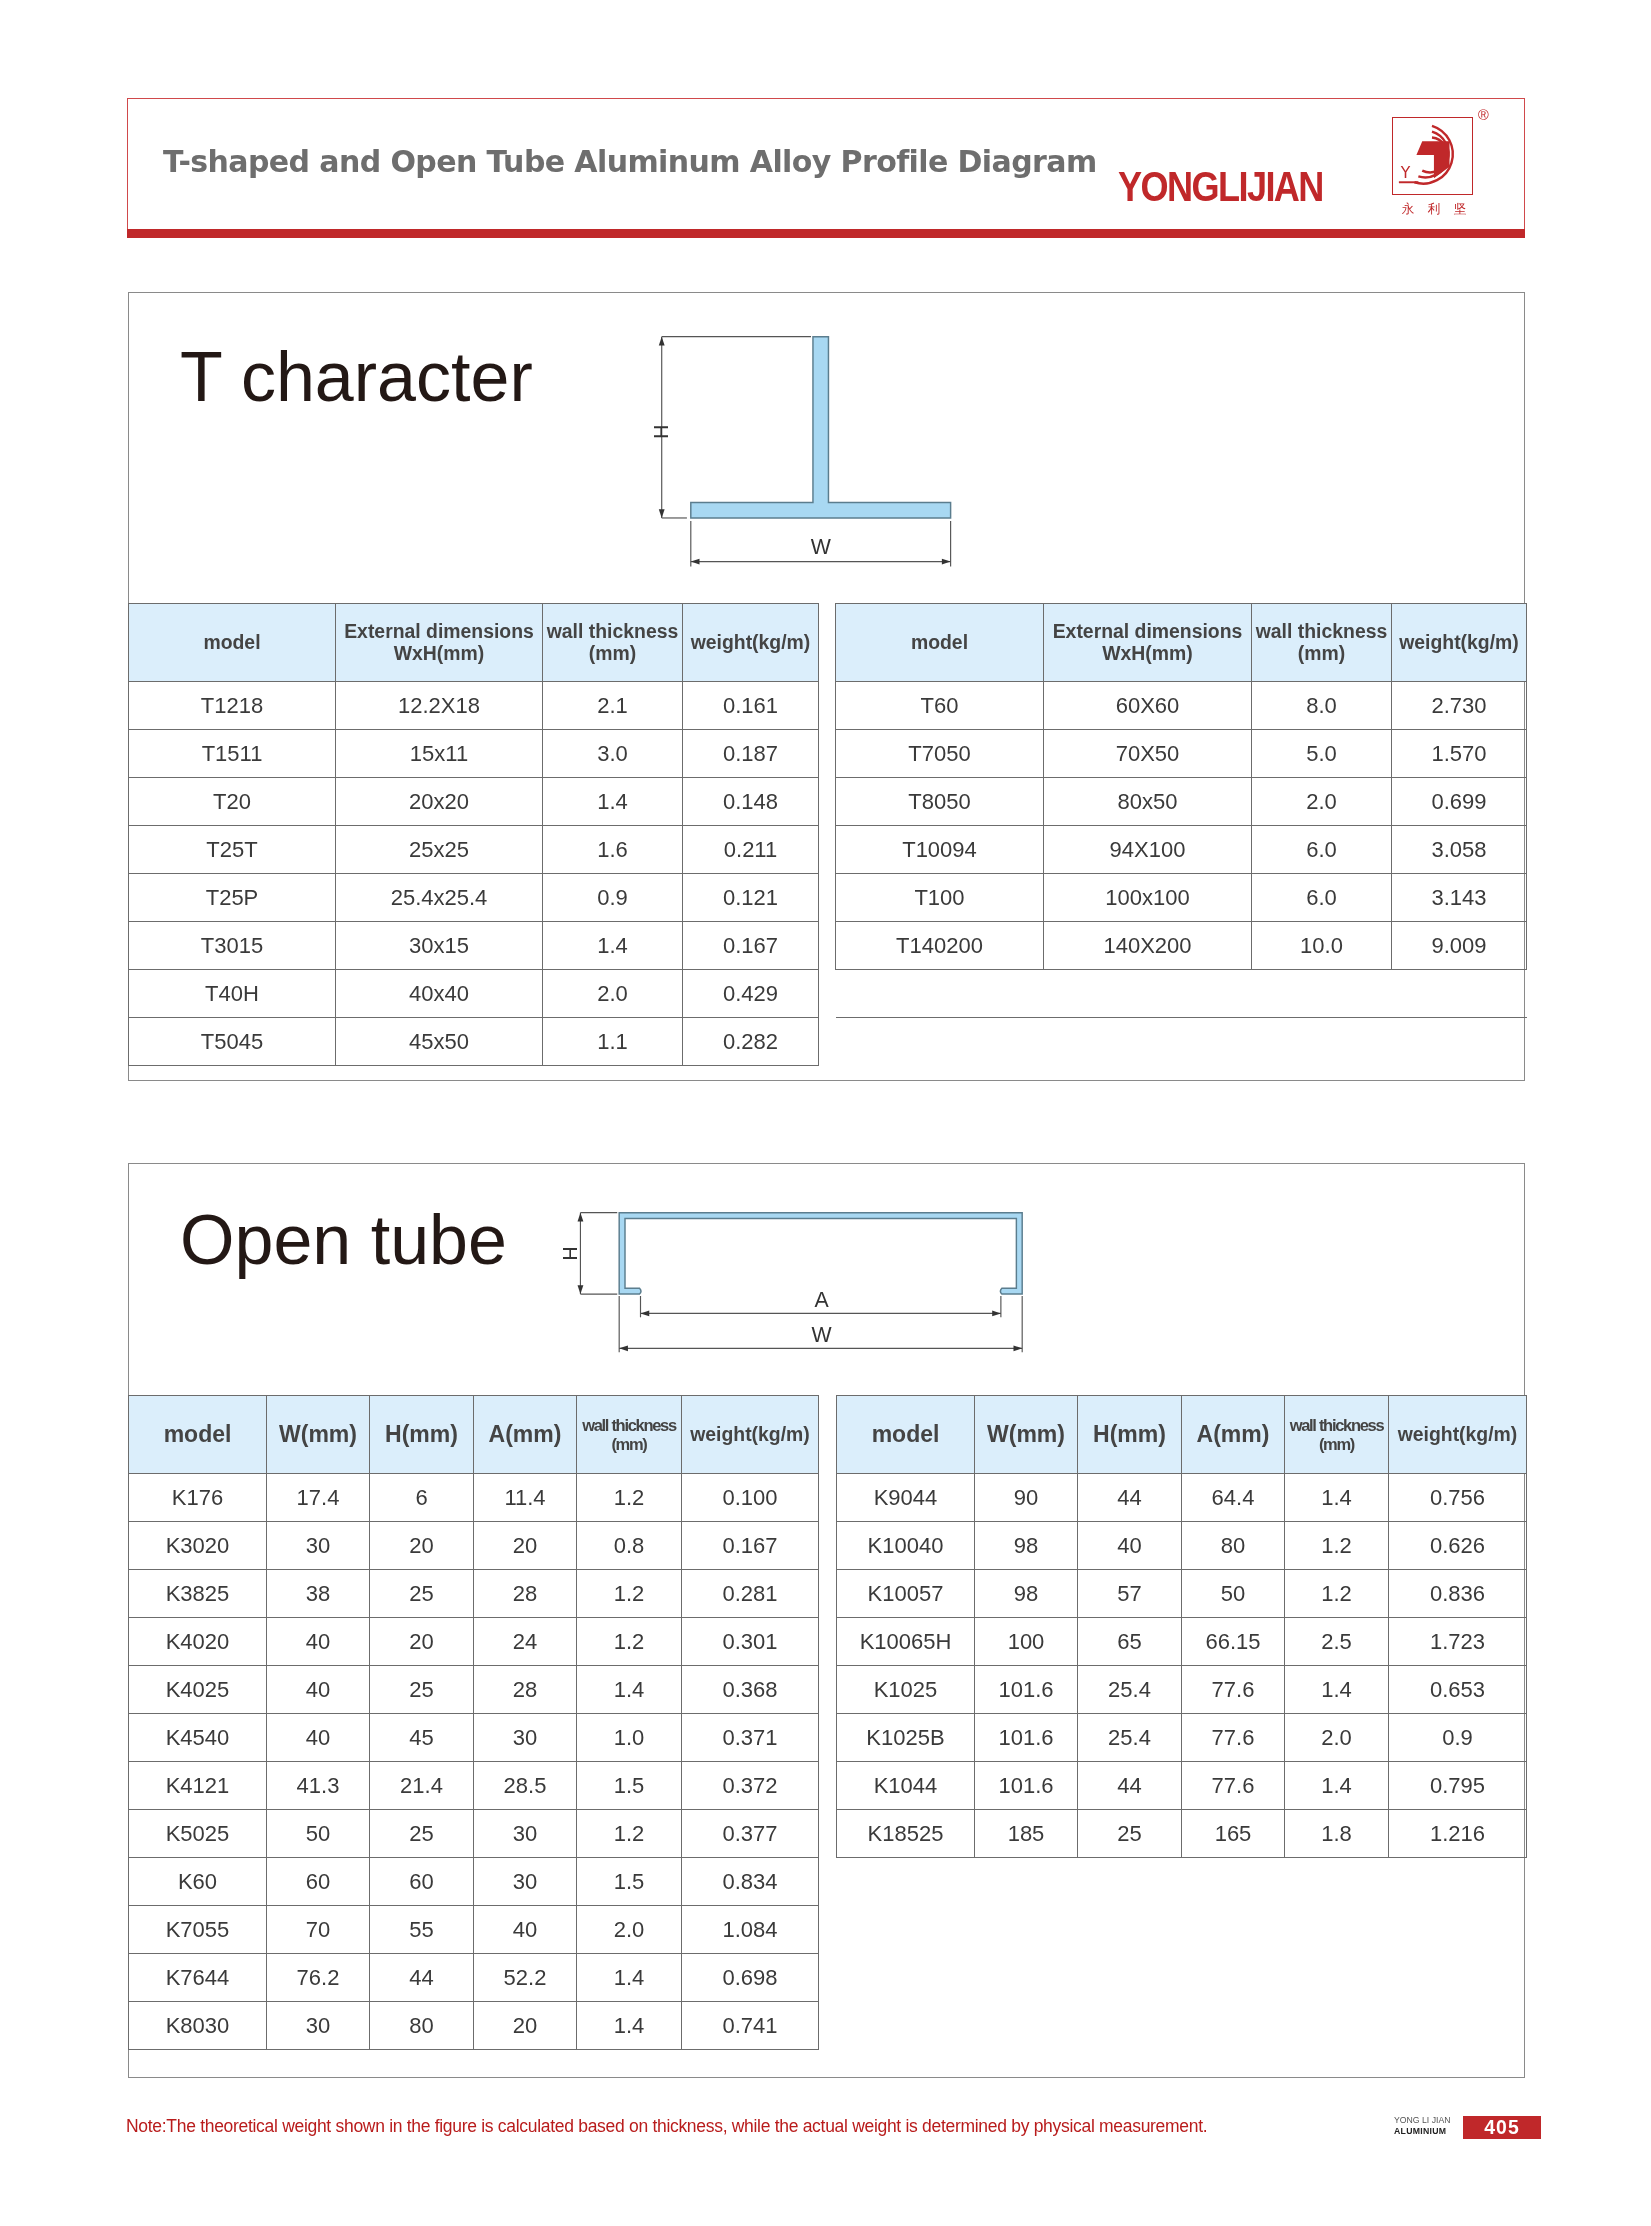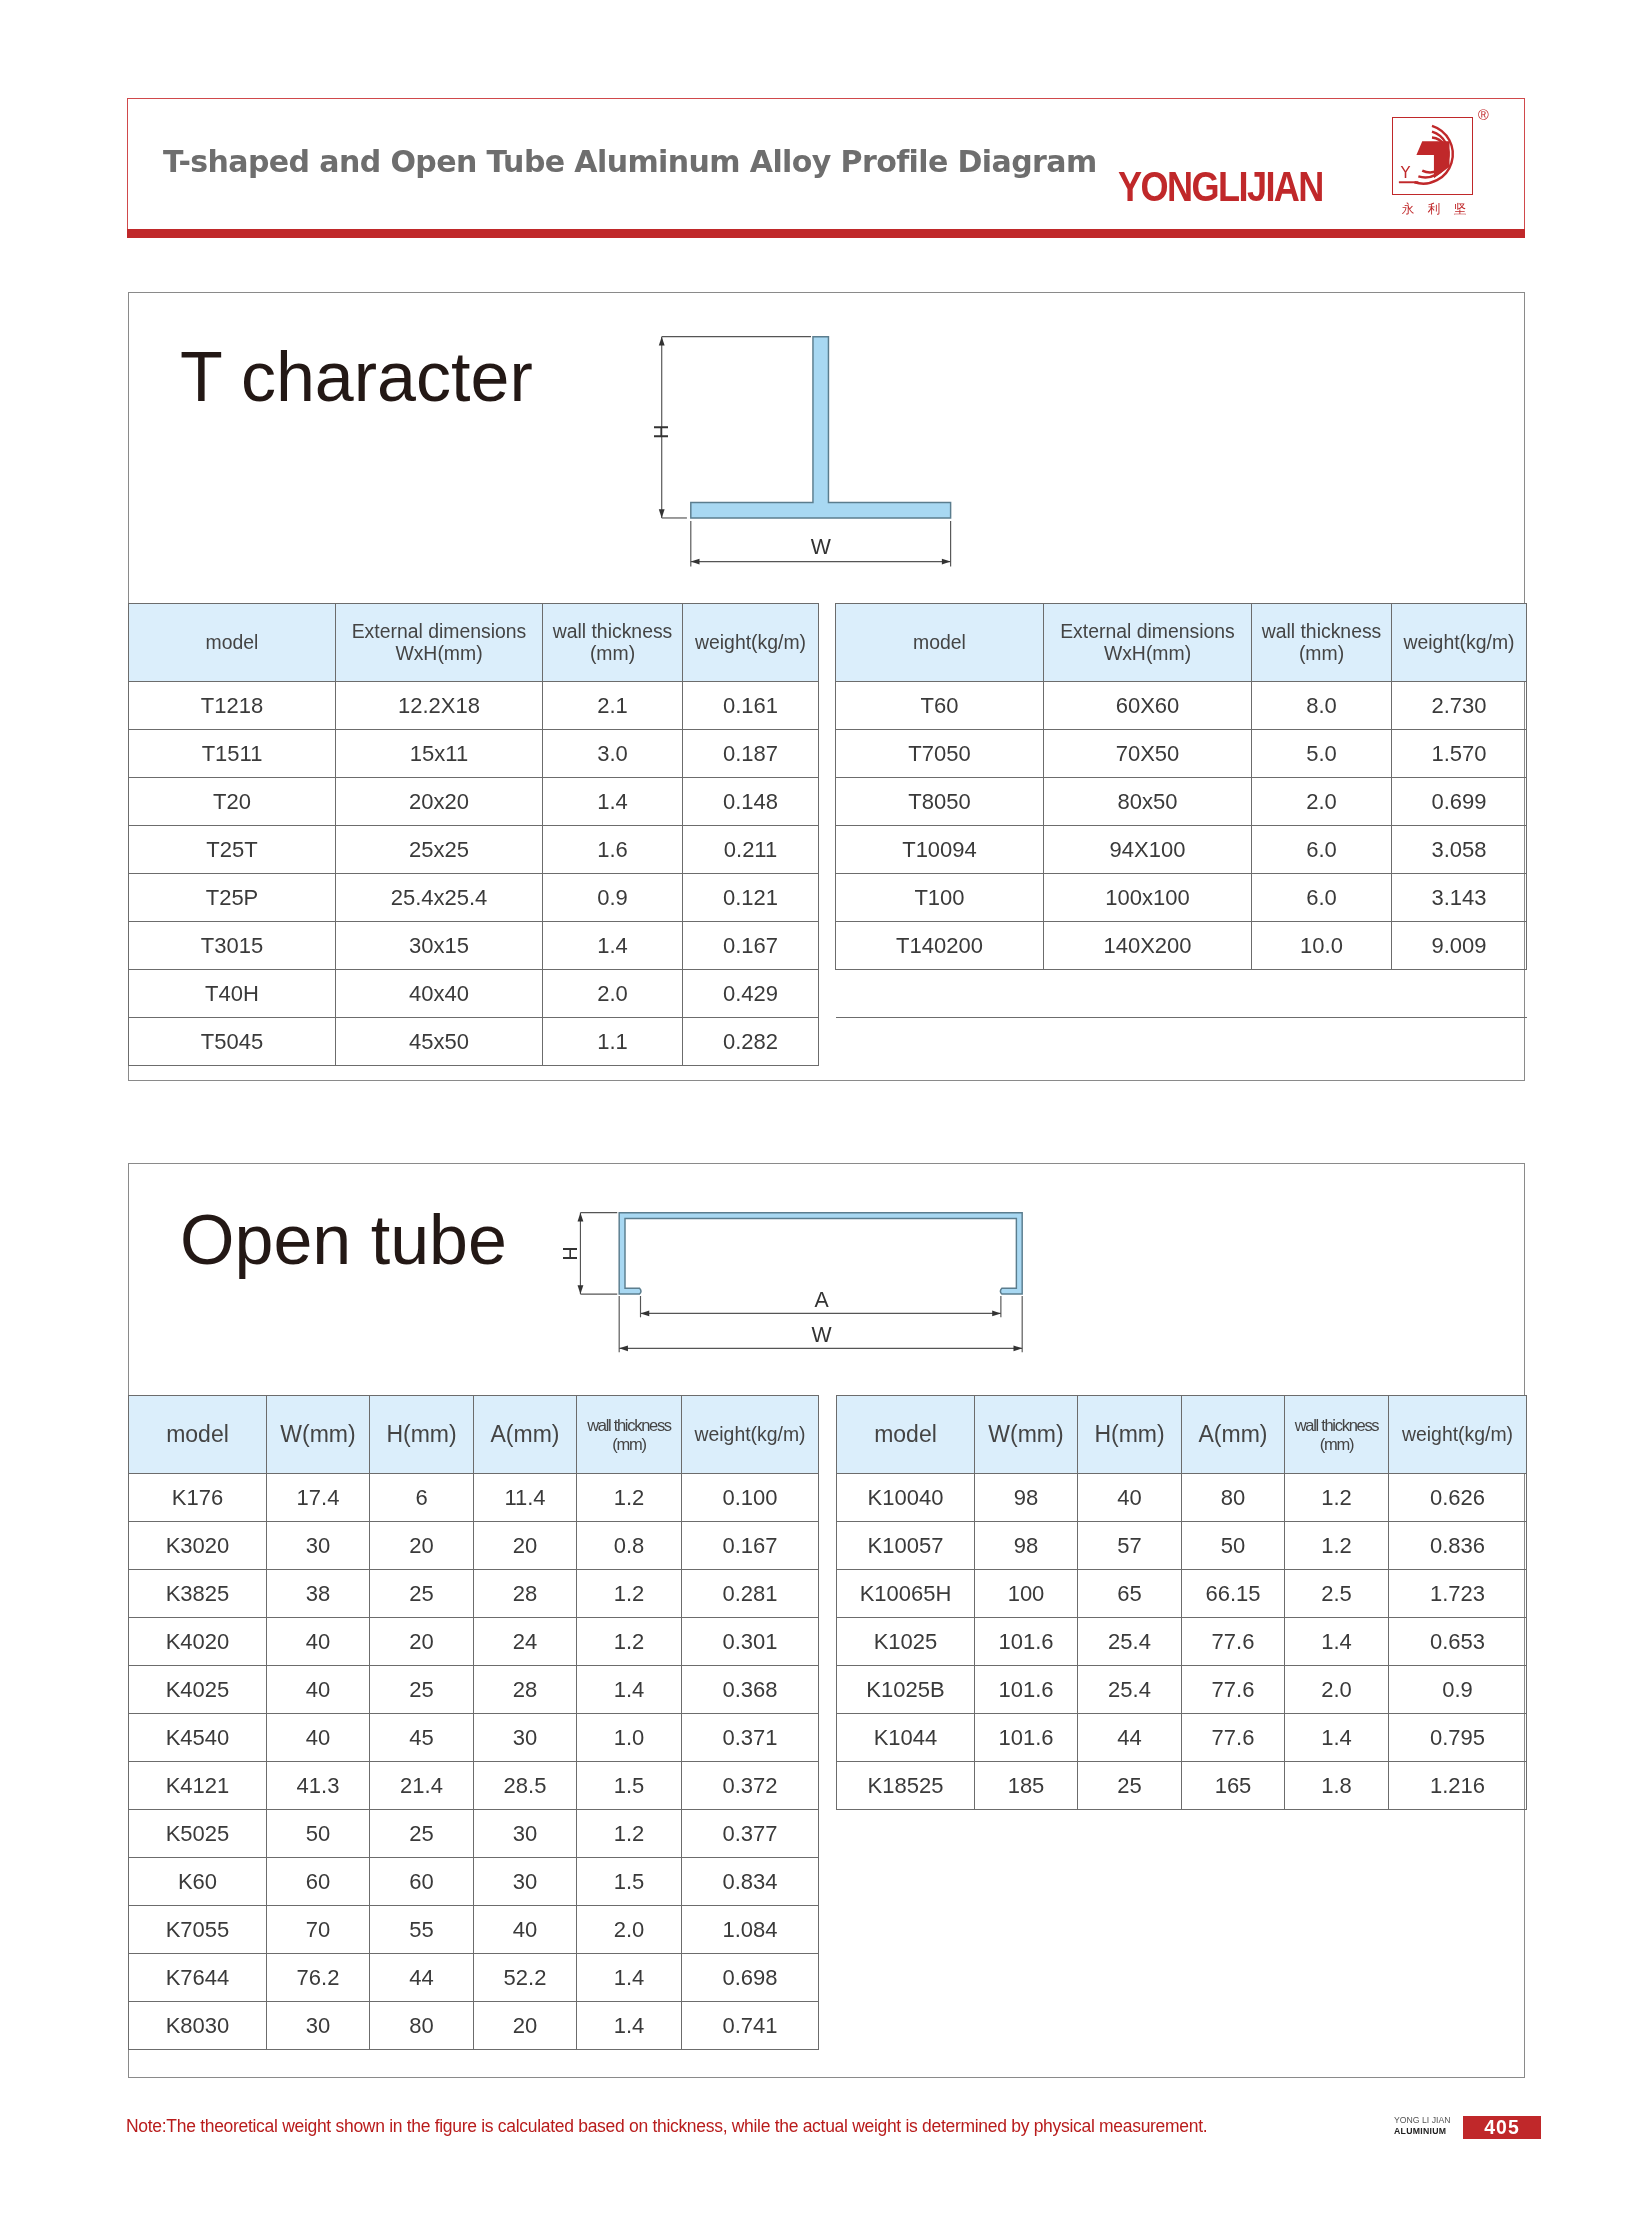--- a/index.html
+++ b/index.html
@@ -25,21 +25,21 @@
   
   .section { position: absolute; left: 128px; width: 1397px; border: 1.9px solid #8a8a8a;
     box-sizing: border-box; background: #fff; }
   .section-title { position: absolute; font-family: "Liberation Sans", sans-serif; font-size: 70px;
     color: #231815; white-space: nowrap; line-height: 1; }
 
   
   table.spec { position: absolute; border-collapse: collapse; table-layout: fixed;
     font-family: "Liberation Sans", sans-serif; color: #3a3a3a; }
   table.spec th, table.spec td { border: 1.9px solid #6c6c6c; text-align: center; padding: 0; overflow: hidden; white-space: nowrap; }
-  table.spec th { background: #dbeefb; font-weight: normal; font-size: 19.4px; line-height: 21.3px; color: #444; }
+  table.spec th { background: #dbeefb; font-weight: bold; font-size: 19.4px; line-height: 21.3px; color: #444; }
   table.spec th.big { font-size: 23px; }
   table.spec th.tiny { font-size: 16.5px; letter-spacing: -1.3px; line-height: 18.4px; }
   table.spec td { font-size: 22px; height: 47px; }
   table.spec tr.empty td { border-left: none; border-right: none; }
 
   .note { position: absolute; left: 126px; top: 2116px; font-size: 17.5px; color: #b91c1c; letter-spacing: -0.3px; white-space: nowrap; }
   .pg-brand { position: absolute; left: 1394px; top: 2115px; font-size: 8.7px; color: #555; line-height: 10.7px; text-align: left; }
   .pg-brand b { display: block; font-size: 8.7px; color: #222; letter-spacing: 0.3px; }
   .pg-num { position: absolute; left: 1463px; top: 2116px; width: 78px; height: 23px; background: #c0282a;
     color: #fff; font-weight: bold; font-size: 19.4px; text-align: center; line-height: 23px; letter-spacing: 1px; }
@@ -378,20 +378,28 @@
       <th class="big">model</th>
       <th class="big">W(mm)</th>
       <th class="big">H(mm)</th>
       <th class="big">A(mm)</th>
       <th class="tiny"><span>wall thickness</span><br><span>(mm)</span></th>
       <th>weight(kg/m)</th>
     </tr>
   </thead>
   <tbody id="o-right-body">
       <tr>
+        <td>K9044</td>
+        <td>90</td>
+        <td>44</td>
+        <td>64.4</td>
+        <td>1.4</td>
+        <td>0.756</td>
+      </tr>
+      <tr>
         <td>K10040</td>
         <td>98</td>
         <td>40</td>
         <td>80</td>
         <td>1.2</td>
         <td>0.626</td>
       </tr>
       <tr>
         <td>K10057</td>
         <td>98</td>

